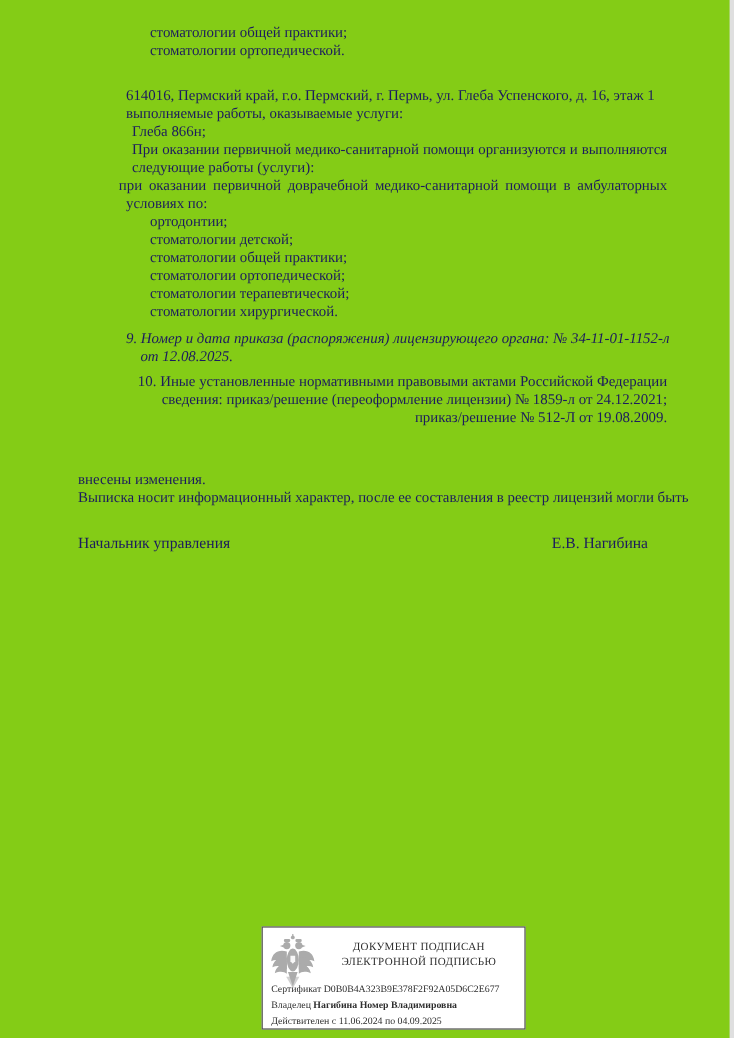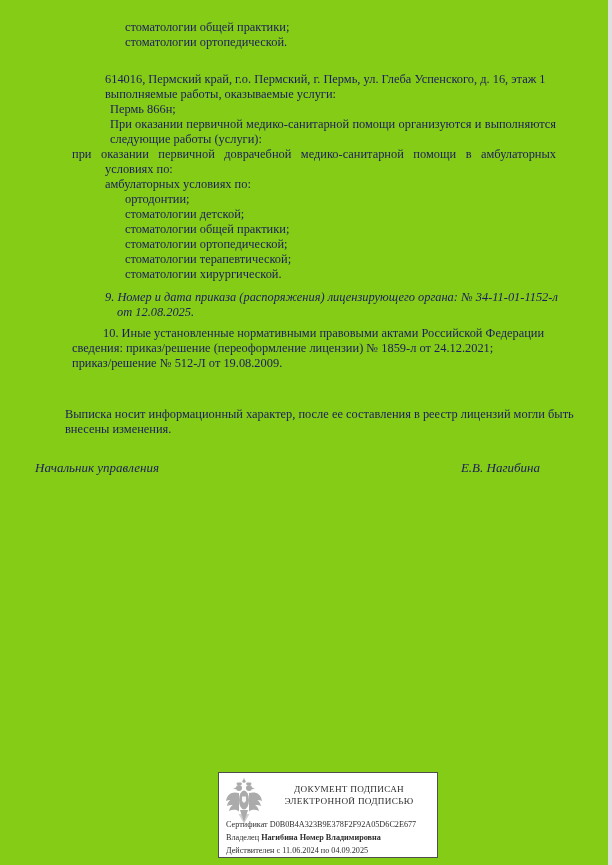--- a/index.html
+++ b/index.html
@@ -25,39 +25,38 @@
     margin-right: 56px;
   }
   .stretch {
     text-align: justify;
     text-align-last: justify;
   }
   .ml65  { margin-left: 65px;  }
   .ml103 { margin-left: 103px; }
   .ml105 { margin-left: 105px; }
   .ml110 { margin-left: 110px; }
-  .ml115 { margin-left: 72px; }
+  .ml115 { margin-left: 99px; }
   .ml117 { margin-left: 117px; }
   .ml123 { margin-left: 123px; }
   .ml125 { margin-left: 125px; }
   .intro { padding-top: 20px; }
   .addr-block { margin-top: 22px; }
   .item9  { margin-top: 8px; font-style: italic; }
-  .item10 { margin-top: 6px; }
+  .item10 { margin-top: 6px; text-align: right; }
   .note   { margin-top: 36px; }
   .note .ln { margin-right: 52px; }
   .sig-row {
     margin-top: 23px;
     display: flex;
     justify-content: space-between;
-    padding-left: 35px;
+    padding-left: 65px;
     padding-right: 72px;
     font-size: 13px;
     line-height: 16px;
-    font-style: italic;
   }
   .stamp {
     position: absolute;
     left: 218px; top: 772px;
     width: 220px; height: 86px;
     box-sizing: border-box;
     border: 1px solid #4f4f4f;
     background: #ffffff;
     color: #2e2e2e;
   }
@@ -90,48 +89,47 @@
   <div class="page-edge"></div>
 
   <div class="intro">
     <div class="ln ml125">стоматологии общей практики;</div>
     <div class="ln ml125">стоматологии ортопедической.</div>
   </div>
 
   <div class="addr-block">
     <div class="ln ml105">614016, Пермский край, г.о. Пермский, г. Пермь, ул. Глеба Успенского, д. 16, этаж 1</div>
     <div class="ln ml105">выполняемые работы, оказываемые услуги:</div>
-    <div class="ln ml110">Пермь 866н;</div>
+    <div class="ln ml110">Глеба 866н;</div>
     <div class="ln ml110 stretch">При оказании первичной медико-санитарной помощи организуются и выполняются</div>
     <div class="ln ml110">следующие работы (услуги):</div>
     <div class="ln ml115 stretch">при оказании первичной доврачебной медико-санитарной помощи в амбулаторных</div>
     <div class="ln ml105">условиях по:</div>
-    <div class="ln ml105">амбулаторных условиях по:</div>
     <div class="ln ml125">ортодонтии;</div>
     <div class="ln ml125">стоматологии детской;</div>
     <div class="ln ml125">стоматологии общей практики;</div>
     <div class="ln ml125">стоматологии ортопедической;</div>
     <div class="ln ml125">стоматологии терапевтической;</div>
     <div class="ln ml125">стоматологии хирургической.</div>
   </div>
 
   <div class="item9">
     <div class="ln ml105 stretch">9. Номер и дата приказа (распоряжения) лицензирующего органа: № 34-11-01-1152-л</div>
     <div class="ln ml117">от 12.08.2025.</div>
   </div>
 
   <div class="item10">
     <div class="ln ml103">10. Иные установленные нормативными правовыми актами Российской Федерации</div>
     <div class="ln ml115">сведения: приказ/решение (переоформление лицензии) № 1859-л от 24.12.2021;</div>
     <div class="ln ml115">приказ/решение № 512-Л от 19.08.2009.</div>
   </div>
 
   <div class="note">
+    <div class="ln ml65">внесены изменения.</div>
     <div class="ln ml65 stretch">Выписка носит информационный характер, после ее составления в реестр лицензий могли быть</div>
-    <div class="ln ml65">внесены изменения.</div>
   </div>
 
   <div class="sig-row">
     <span>Начальник управления</span>
     <span>Е.В. Нагибина</span>
   </div>
 
   <div class="stamp">
     <svg class="stamp-emblem" viewBox="0 0 38 46" xmlns="http://www.w3.org/2000/svg" aria-hidden="true">
       <g fill="#ababab">

